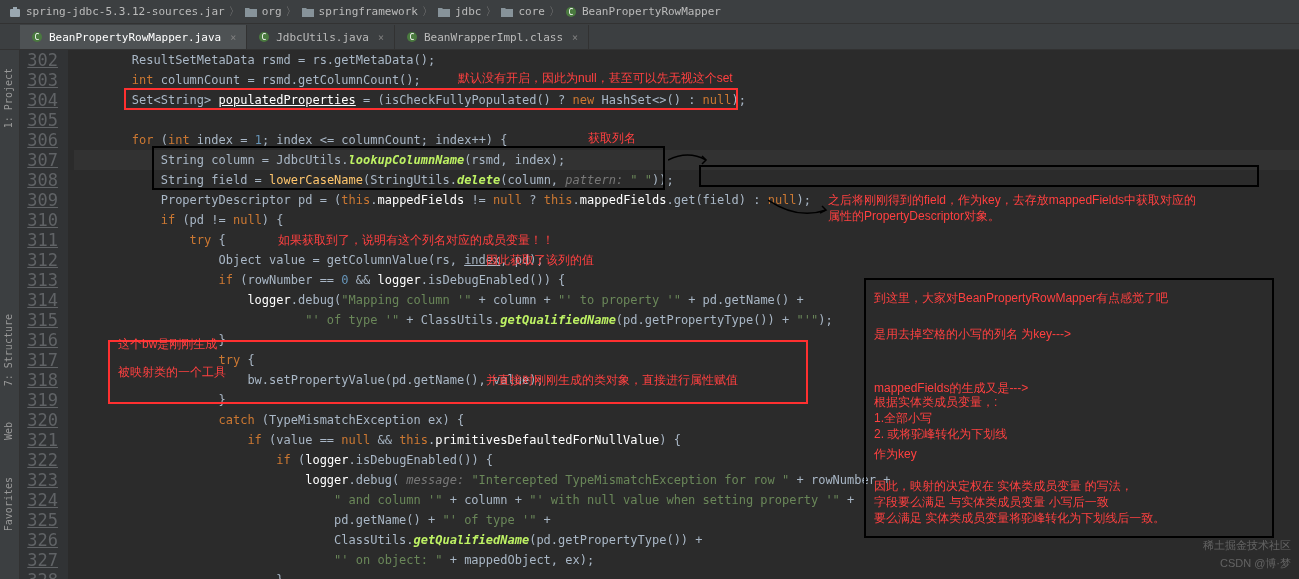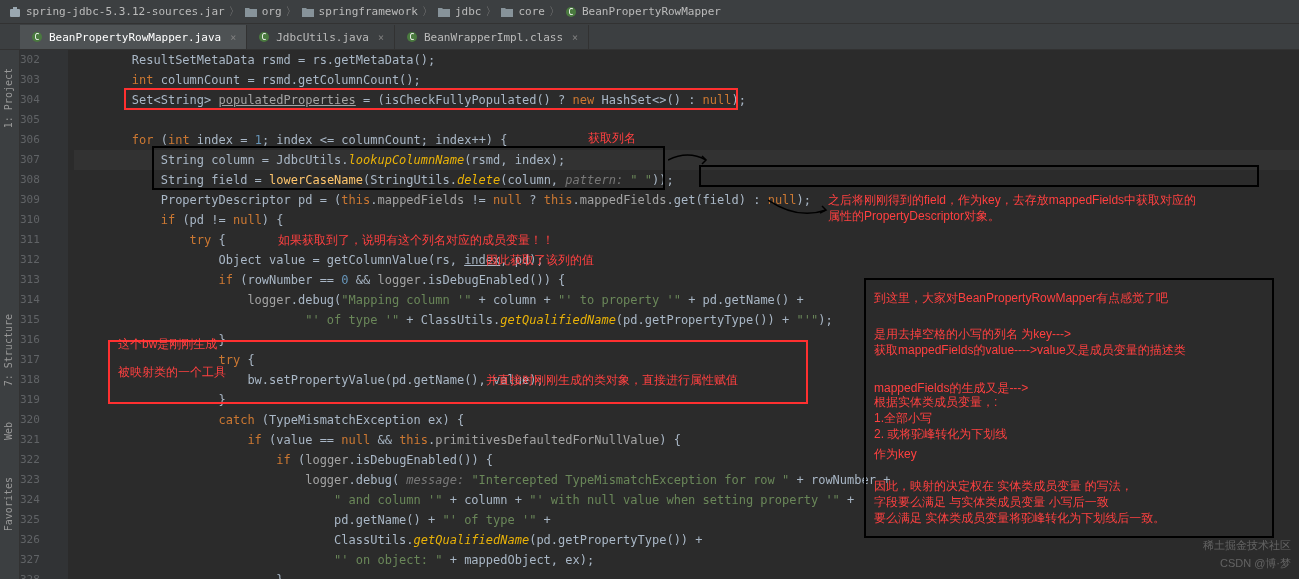--- a/index.html
+++ b/index.html
@@ -9,32 +9,32 @@
 .bc-sep{color:#808080;margin:0 4px;}
 .bc-icon{display:inline-flex;width:14px;height:14px;margin-right:3px;align-items:center;justify-content:center;}
 .tabs{height:26px;background:#3c3f41;display:flex;align-items:flex-end;padding-left:20px;border-bottom:1px solid #323232;}
 .tab{height:24px;padding:0 10px;display:flex;align-items:center;gap:5px;font-size:11px;color:#bbbbbb;cursor:pointer;border-right:1px solid #323232;}
 .tab.active{background:#4e5254;color:#ffffff;}
 .tab-icon{width:14px;height:14px;display:inline-flex;align-items:center;justify-content:center;}
 .close-x{color:#808080;margin-left:4px;font-size:10px;}
 .sidebar{position:absolute;left:0;top:50px;width:20px;height:529px;background:#3c3f41;border-right:1px solid #323232;}
 .side-label{writing-mode:vertical-lr;transform:rotate(180deg);font-size:10px;color:#999999;padding:8px 3px;cursor:pointer;text-align:center;}
 .editor{position:absolute;left:20px;top:50px;right:0;bottom:0;display:flex;background:#2b2b2b;}
-.gutter{width:48px;background:#313335;color:#606366;text-align:left;padding-right:10px;font-size:11px;line-height:20px;flex-shrink:0;}
+.gutter{width:48px;background:#313335;color:#606366;text-align:right;padding-right:10px;font-size:17px;line-height:20px;flex-shrink:0;text-decoration:underline;}
 .gutter div{height:20px;}
 .code{flex:1;position:relative;font-size:12px;line-height:20px;padding-left:6px;overflow:hidden;}
 .line{height:20px;white-space:pre;}
 .line.hl{background:#323232;}
 .kw{color:#cc7832;}
 .str{color:#6a8759;}
 .num{color:#6897bb;}
 .fn{color:#ffc66d;}
-.st{color:#eab308;font-style:italic;}
+.st{color:#bef264;font-style:italic;font-weight:bold;}
 .param{color:#787878;font-style:italic;}
-.var{color:#a3a3a3;}
+.var{color:#ffffff;}
 .annot{position:absolute;color:#ff4040;font-size:12px;font-family:sans-serif;pointer-events:none;}
 .box{position:absolute;border:2px solid;pointer-events:none;}
 .box.red{border-color:#ff3030;}
 .box.black{border-color:#000000;}
 .watermark{position:absolute;right:8px;color:#888888;font-size:11px;font-family:sans-serif;opacity:0.6;}
 .wm1{bottom:26px;}
 .wm2{bottom:8px;}
 svg{display:block;}
 </style>
 </head>
@@ -185,32 +185,32 @@
 <div class="line"><span>                                    ClassUtils.</span><span class="st">getQualifiedName</span><span>(pd.getPropertyType()) +</span></div>
 <div class="line"><span>                                    </span><span class="str">"' on object: "</span><span> + mappedObject, ex);</span></div>
 <div class="line"><span>                            }</span></div>
 
 <div class="box red" style="top:38px;left:56px;width:614px;height:22px"></div>
 <div class="box black" style="top:96px;left:84px;width:513px;height:44px"></div>
 <div class="box black" style="top:115px;left:631px;width:560px;height:22px"></div>
 <div class="box red" style="top:290px;left:40px;width:700px;height:64px"></div>
 <div class="box black" style="top:228px;left:796px;width:410px;height:260px"></div>
 
+<div class="annot" style="top:18px;left:390px">默认没有开启，因此为null，甚至可以先无视这个set</div>
 <div class="annot" style="top:78px;left:520px">获取列名</div>
 <div class="annot" style="top:140px;left:760px">之后将刚刚得到的field，作为key，去存放mappedFields中获取对应的</div>
 <div class="annot" style="top:156px;left:760px">属性的PropertyDescriptor对象。</div>
 <div class="annot" style="top:180px;left:210px">如果获取到了，说明有这个列名对应的成员变量！！</div>
 <div class="annot" style="top:200px;left:418px">因此获取了该列的值</div>
 <div class="annot" style="top:284px;left:50px">这个bw是刚刚生成</div>
 <div class="annot" style="top:312px;left:50px">被映射类的一个工具</div>
 <div class="annot" style="top:238px;left:806px">到这里，大家对BeanPropertyRowMapper有点感觉了吧</div>
 
 <div class="annot" style="top:320px;left:418px">并直接对刚刚生成的类对象，直接进行属性赋值</div>
 <div class="annot" style="top:274px;left:806px">是用去掉空格的小写的列名 为key---&gt;</div>
-<div class="annot" style="top:290px;left:806px">获取mappedFields的value----&gt;value又是成员变量的描述类</div>
 <div class="annot" style="top:328px;left:806px">mappedFields的生成又是---&gt;</div>
 <div class="annot" style="top:342px;left:806px">根据实体类成员变量，:</div>
 <div class="annot" style="top:358px;left:806px">1.全部小写</div>
 <div class="annot" style="top:374px;left:806px">2. 或将驼峰转化为下划线</div>
 <div class="annot" style="top:394px;left:806px">作为key</div>
 <div class="annot" style="top:426px;left:806px">因此，映射的决定权在 实体类成员变量 的写法，</div>
 <div class="annot" style="top:442px;left:806px">字段要么满足 与实体类成员变量 小写后一致</div>
 <div class="annot" style="top:458px;left:806px">要么满足 实体类成员变量将驼峰转化为下划线后一致。</div>
 
 <svg style="position:absolute;top:100px;left:600px" width="40" height="20">

